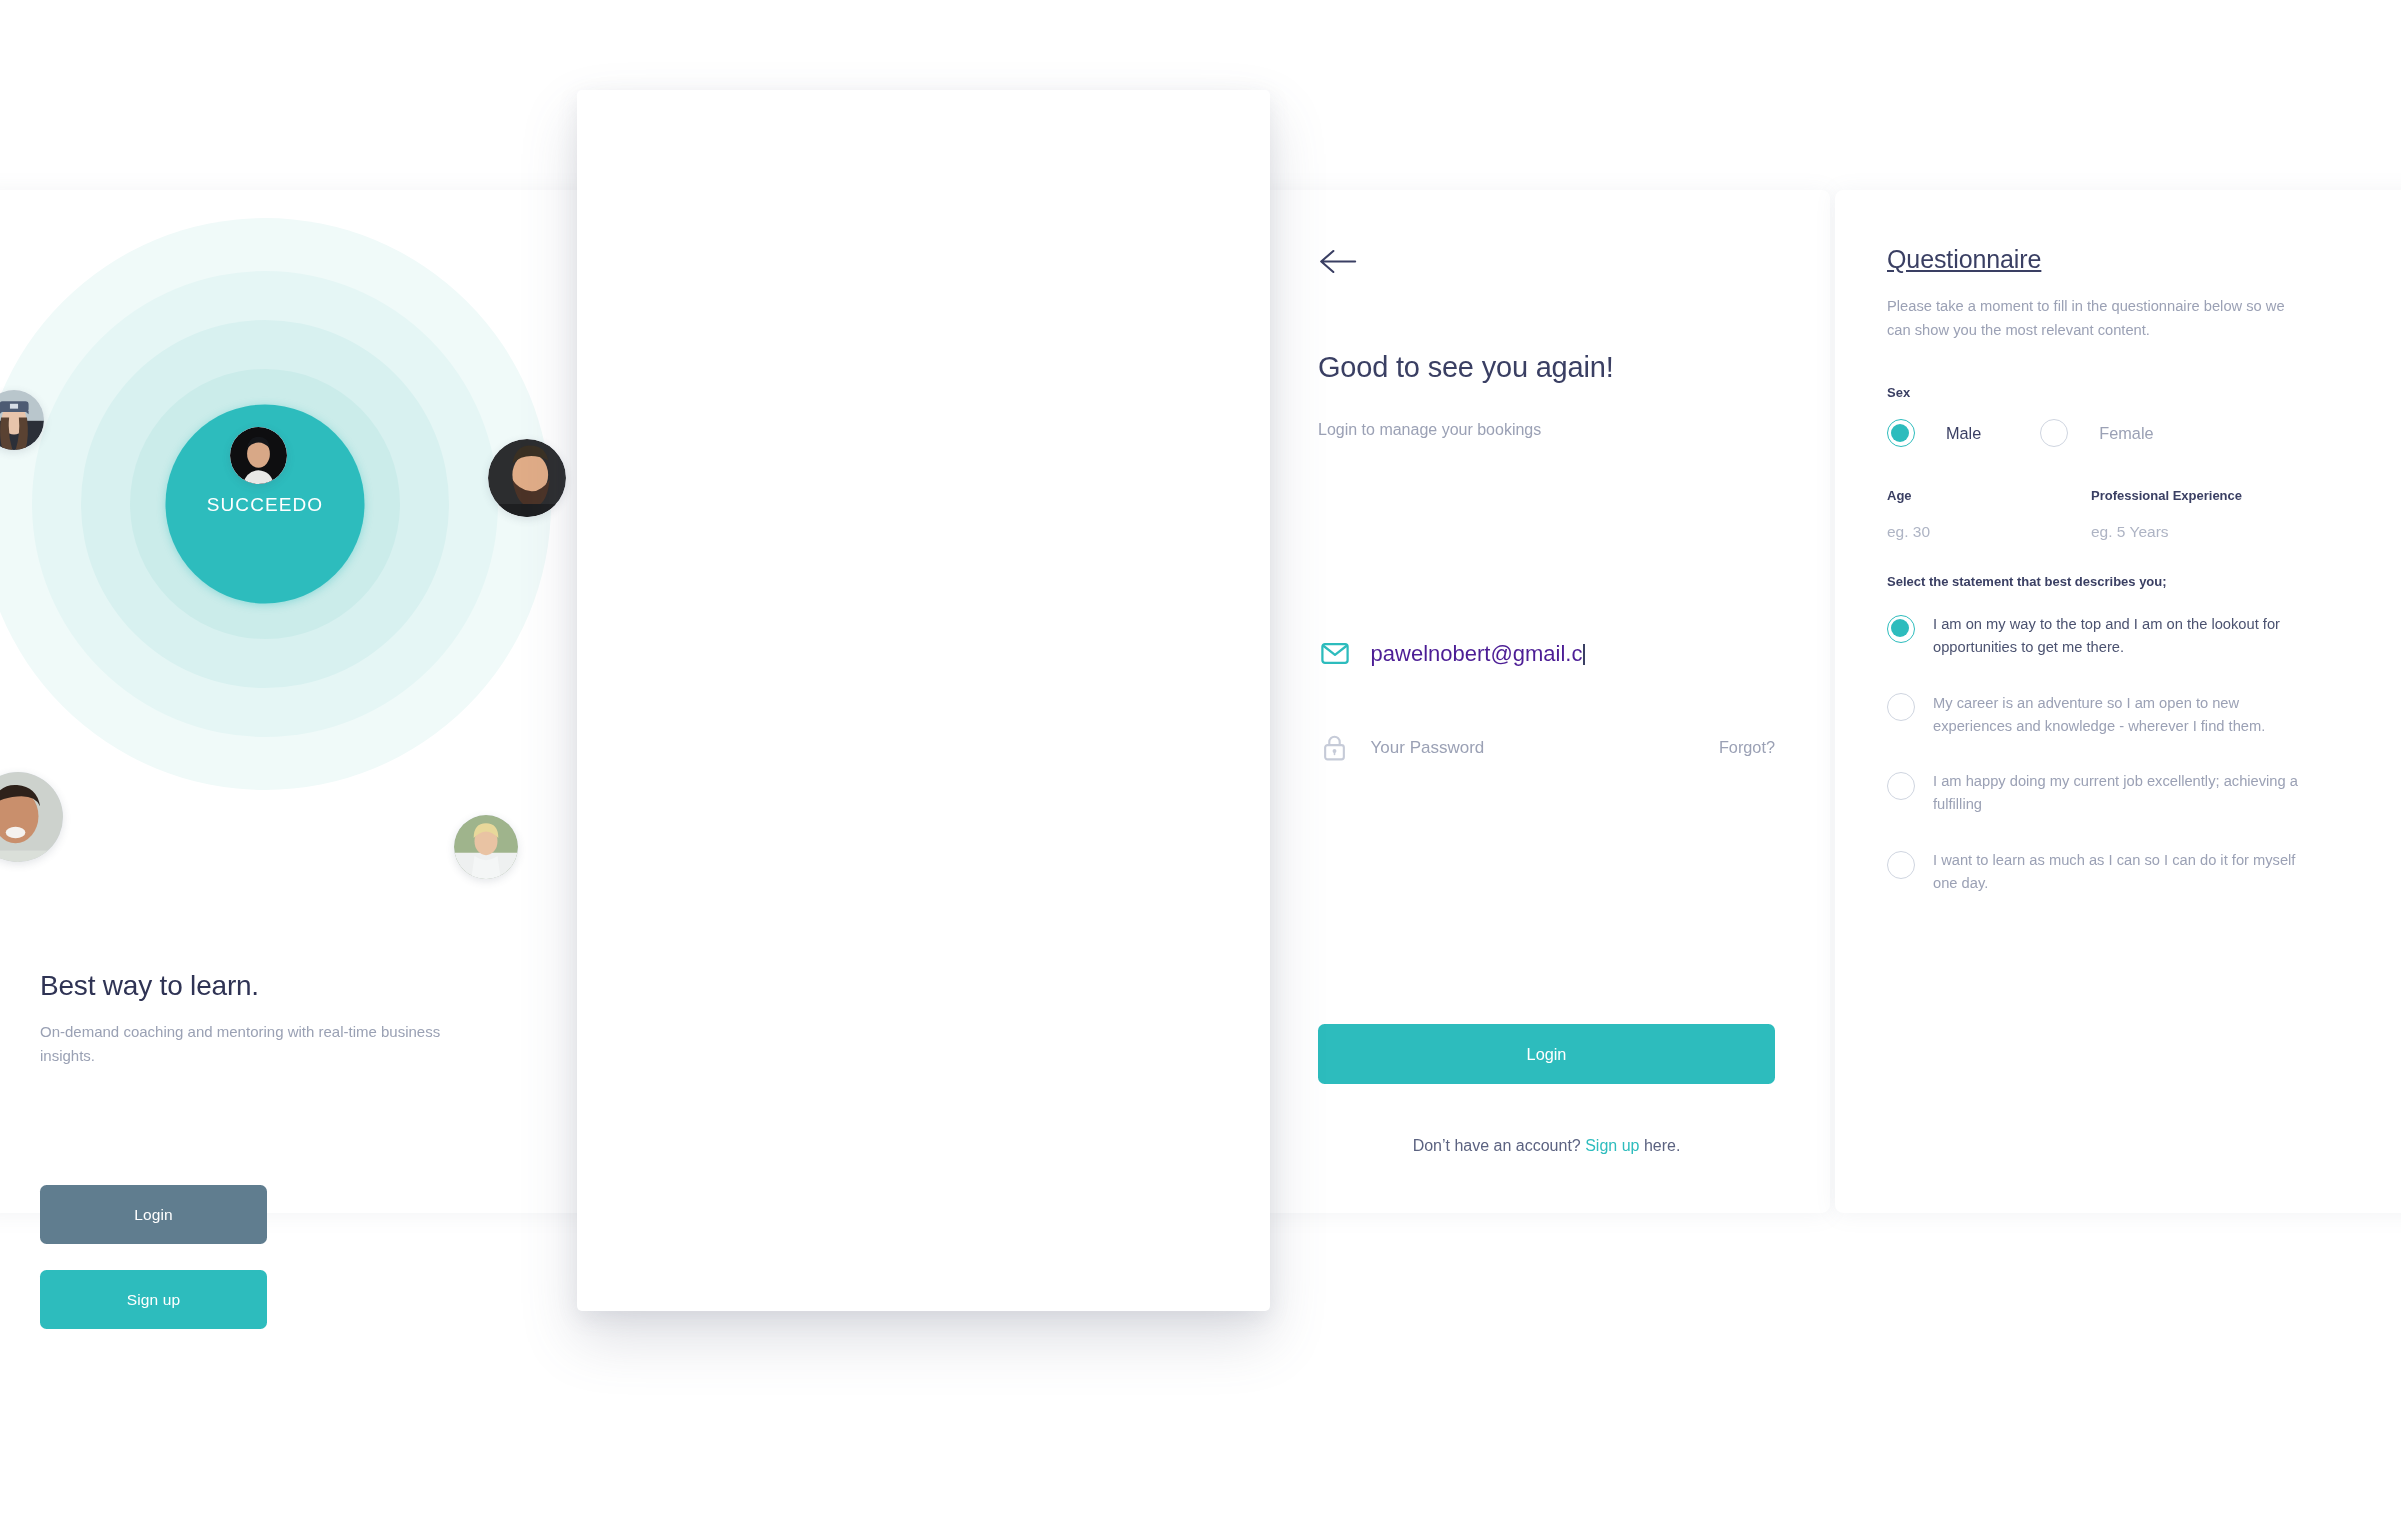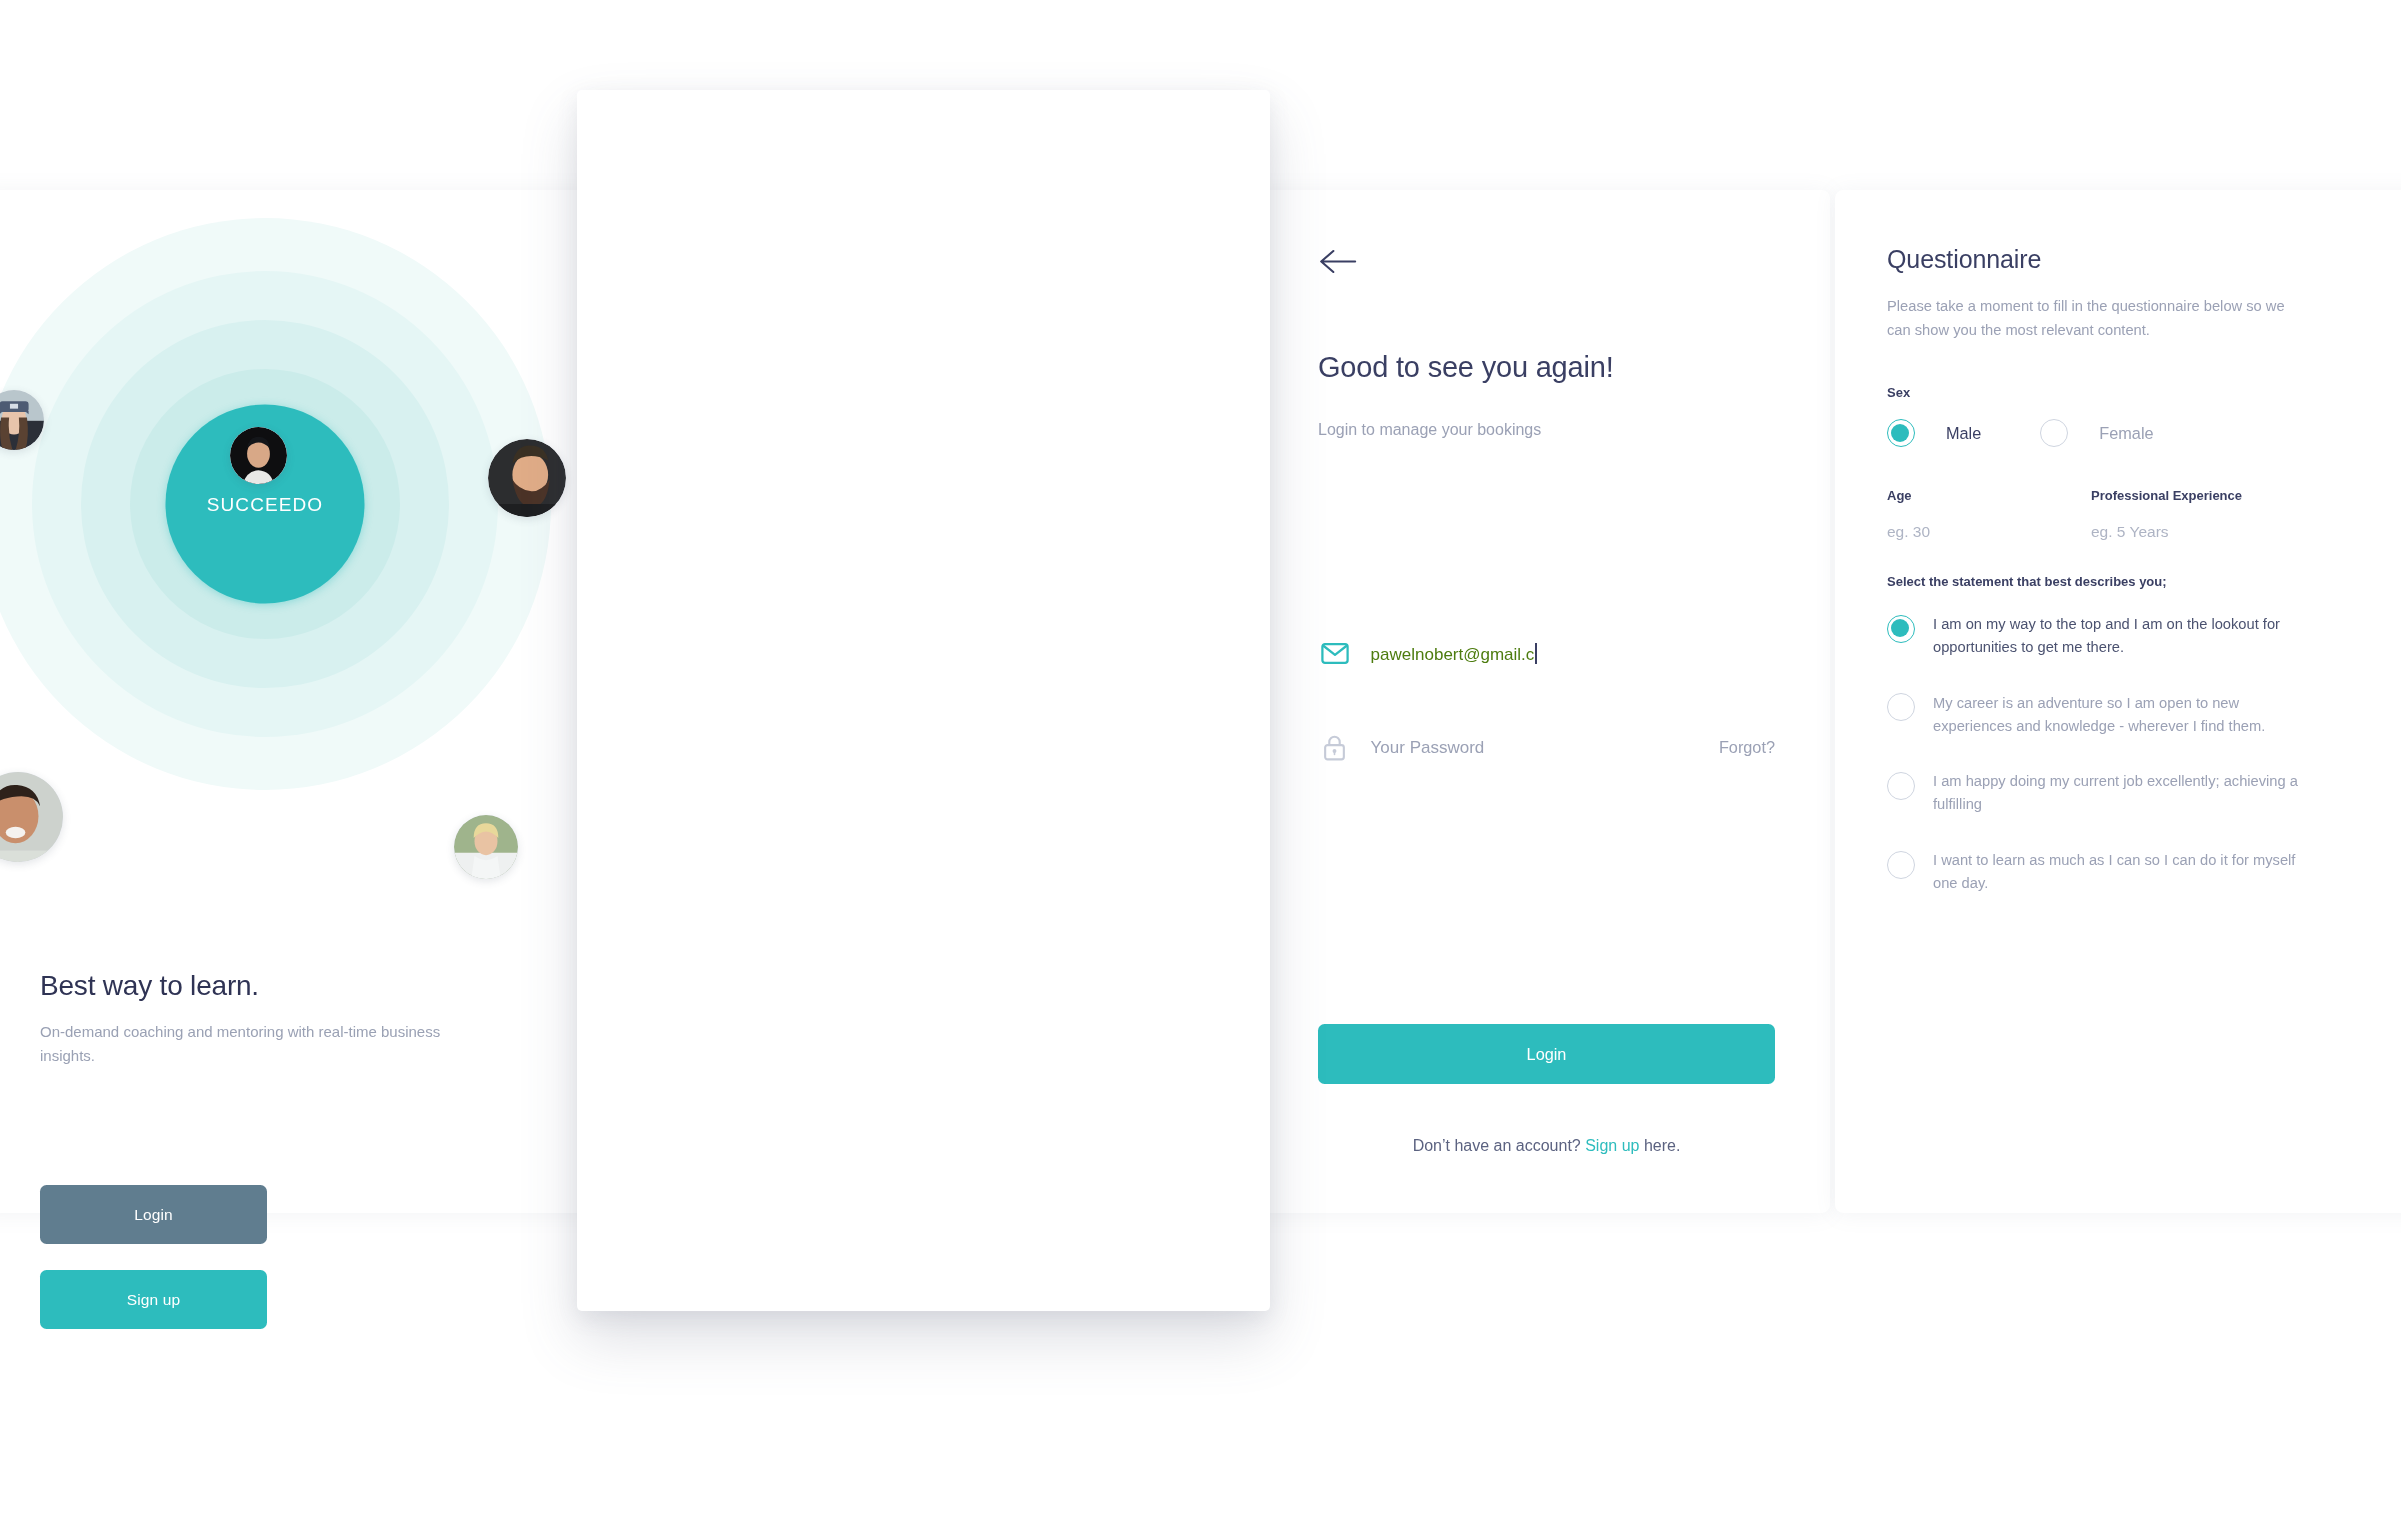--- a/index.html
+++ b/index.html
@@ -241,21 +241,21 @@
   .login-sub {
     position: absolute;
     left: 1318px; top: 421px;
     font-size: 16px;
     color: #9ba1b5;
     font-weight: 400;
   }
   #field-login-email { position:absolute; left: 1318px; top: 637px; width: 457px; display:flex; align-items:center; gap:19.6px; }
   #field-login-pass  { position:absolute; left: 1318px; top: 731px; width: 457px; display:flex; align-items:center; gap:19.6px; }
   #field-login-email .fi, #field-login-pass .fi { width:33px; height:33px; flex:0 0 33px; display:flex; align-items:center; justify-content:center; }
-  #field-login-email .flabel { font-size:17px; color:#4d7c0f; flex:1 1 auto; }
+  #field-login-email .flabel { font-size:22px; color:#4c1d95; flex:1 1 auto; }
   #field-login-pass .flabel  { font-size:17px; color:#9ba1b5; flex:1 1 auto; }
   #field-login-pass .faction { font-size:16.3px; color:#9ba1b5; cursor:pointer; }
 
   #login-submit {
     position: absolute;
     left: 1318px;
     top: 1024px;
     width: 457px;
     height: 60px;
     border-radius: 6.5px;
@@ -277,20 +277,21 @@
   }
   .login-footnote a { color: #2dbcbd; text-decoration: none; cursor: pointer; }
 
   
   .q-wrap { position: absolute; left: 1887px; top: 245px; width: 457px; }
   .q-title {
     font-size: 25px;
     color: #3a3f63;
     font-weight: 400;
     letter-spacing: -0.1px;
+    text-decoration: underline;
   }
   .q-desc {
     margin-top: 21px;
     font-size: 14.7px;
     line-height: 1.62;
     color: #9ba1b5;
     max-width: 400px;
   }
   .q-grouplabel {
     margin-top: 42px;

